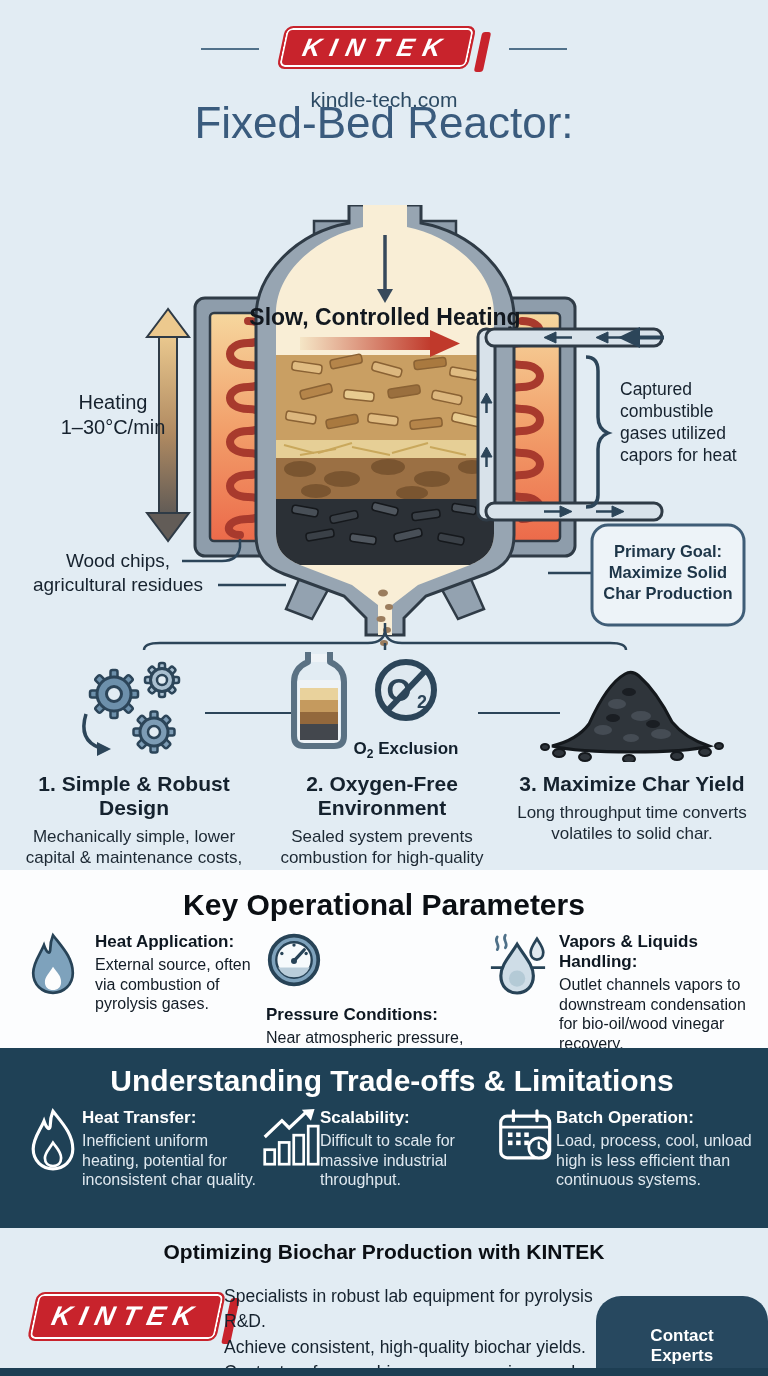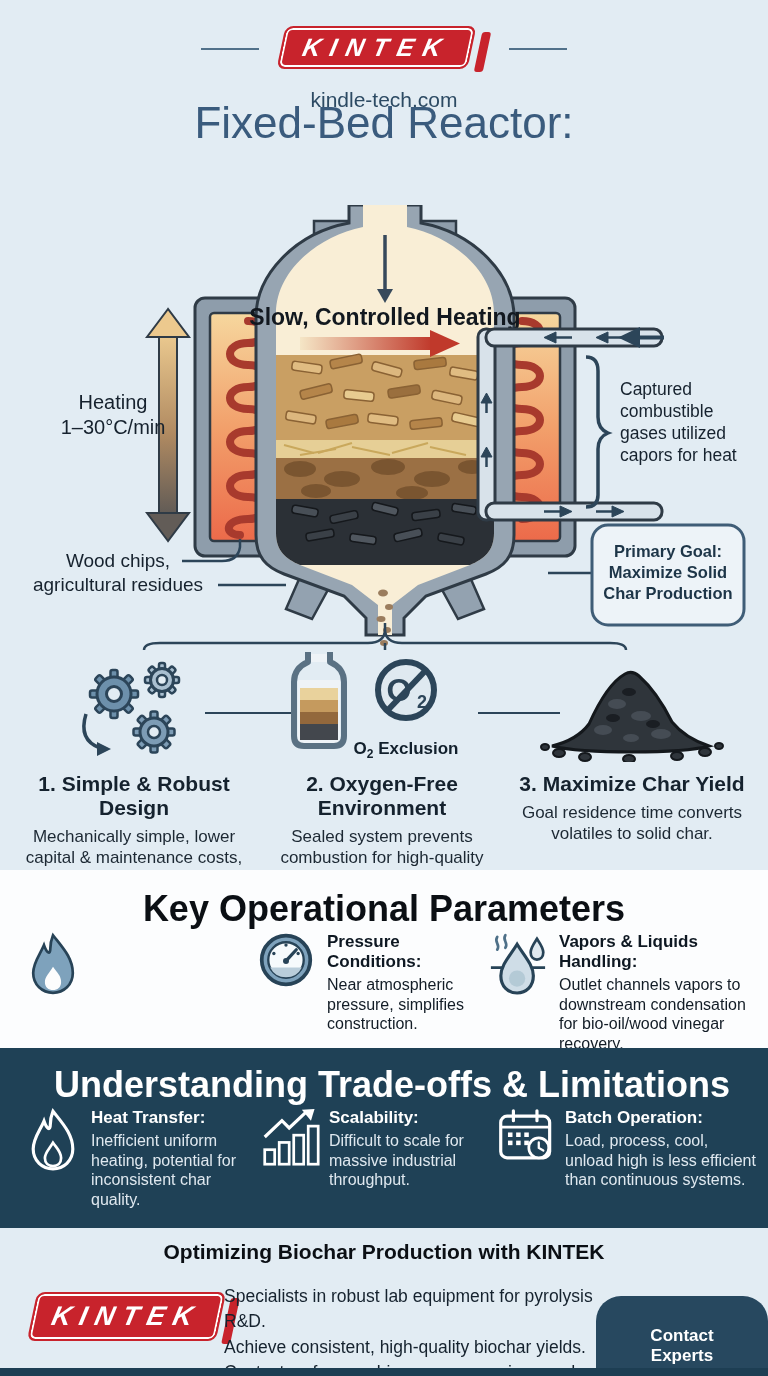--- a/index.html
+++ b/index.html
@@ -29,31 +29,31 @@
   .f3{left:508px;width:248px;}
   .f-icon{height:112px;display:flex;align-items:flex-end;justify-content:center;}
   .f-title{font-size:21px;font-weight:800;color:#15222e;margin-top:10px;}
   .f-desc{font-size:17px;color:#1c2833;line-height:1.25;margin:6px auto 0;}
   .f1 .f-desc{max-width:222px;} .f2 .f-desc{max-width:220px;} .f3 .f-desc{max-width:232px;}
   .feat-link{position:absolute;height:0;border-top:2.5px solid #2c4559;top:62px;}
   .fl1{left:205px;width:88px;} .fl2{left:478px;width:82px;}
 
   
   .params{position:absolute;top:870px;left:0;width:768px;height:178px;background:#fcfdfe;}
-  .sec-title{width:768px;text-align:center;font-size:36px;font-weight:800;color:#0b0f14;padding-top:18px;}
+  .sec-title{width:768px;text-align:center;font-size:30px;font-weight:800;color:#0b0f14;padding-top:18px;}
   .p-item{position:absolute;top:62px;display:flex;gap:13px;}
-  .p1{left:26px;width:232px;} .p2{left:258px;width:230px;} .p3{left:490px;width:264px;}
+  .p1{left:26px;width:232px;} .p2{left:266px;width:230px;flex-direction:column;} .p3{left:490px;width:264px;}
   .p-icon{flex:0 0 56px;}
   .p-title{font-size:17px;font-weight:800;color:#0e1822;}
   .p-desc{font-size:16px;color:#121c26;line-height:1.22;margin-top:3px;}
 
   
   .tradeoffs{position:absolute;top:1048px;left:0;width:768px;height:180px;background:#1f4156;padding-left:8px;}
   .tradeoffs .sec-title{color:#fff;padding-top:16px;}
-  .t-item{position:absolute;top:60px;display:flex;gap:9px;}
+  .t-item{position:absolute;top:60px;display:flex;gap:0;}
   .t1{left:26px;width:238px;} .t2{left:262px;width:228px;} .t3{left:498px;width:258px;}
   .t-title{font-size:17px;font-weight:800;color:#fff;}
   .t-desc{font-size:16px;color:#dfe8ef;line-height:1.22;margin-top:3px;}
 
   
   .footer-title{position:absolute;top:1240px;left:0;width:768px;text-align:center;font-size:21px;font-weight:800;color:#0b0f14;}
   .footer-logo{position:absolute;top:1292px;left:32px;}
   .footer-logo .kintek{font-size:27px;letter-spacing:8px;padding:9px 18px;}
   .footer-logo .kintek-slash{height:46px;}
   .footer-desc{position:absolute;top:1284px;left:224px;width:380px;font-size:17.5px;color:#15222e;line-height:1.45;}
@@ -330,33 +330,37 @@
               <ellipse cx="48" cy="103" rx="6" ry="4"></ellipse>
               <ellipse cx="92" cy="105" rx="6" ry="4"></ellipse>
               <ellipse cx="140" cy="102" rx="6" ry="4"></ellipse>
               <ellipse cx="168" cy="98" rx="6" ry="4"></ellipse>
               <ellipse cx="8" cy="93" rx="4" ry="3"></ellipse>
               <ellipse cx="182" cy="92" rx="4" ry="3"></ellipse>
           </g>
         </svg>
       </div>
       <div class="f-title">3. Maximize Char Yield</div>
-      <div class="f-desc">Goal residence time converts volatiles to solid char.</div>
+      <div class="f-desc">Long throughput time converts volatiles to solid char.</div>
     </div>
   </div>
 
   <div class="params">
     <div class="sec-title">Key Operational Parameters</div>
 
     <div class="p-item p1">
       <div class="p-icon">
         <svg width="54" height="64" viewBox="0 0 60 70">
           <path d="M30,3 C40,16 52,28 52,45 C52,58 42,67 30,67 C18,67 8,58 8,45 C8,33 16,24 20,14 C23,23 27,25 27,18 C27,12 28,8 30,3 Z" fill="#7ea2bc" stroke="#274357" stroke-width="3"></path>
           <path d="M30,38 C35,45 39,48 39,55 C39,61 35,64 30,64 C25,64 21,61 21,55 C21,49 26,45 30,38 Z" fill="#fdfdfd"></path>
         </svg>
+      </div>
+      <div>
+        <div class="p-title">Heat Application:</div>
+        <div class="p-desc">External source, often via combustion of pyrolysis gases.</div>
       </div>
     </div>
 
     <div class="p-item p2">
       <div class="p-icon">
         <svg width="56" height="56" viewBox="0 0 60 60">
           <circle cx="30" cy="30" r="26" fill="#7ea2bc" stroke="#274357" stroke-width="4"></circle>
           <circle cx="30" cy="30" r="19" fill="#f6fafc" stroke="#274357" stroke-width="2.5"></circle>
           <path d="M13,38 A19,19 0 0 0 47,38 Z" fill="#b9cdda"></path>
           <circle cx="17" cy="23" r="1.8" fill="#274357"></circle>

